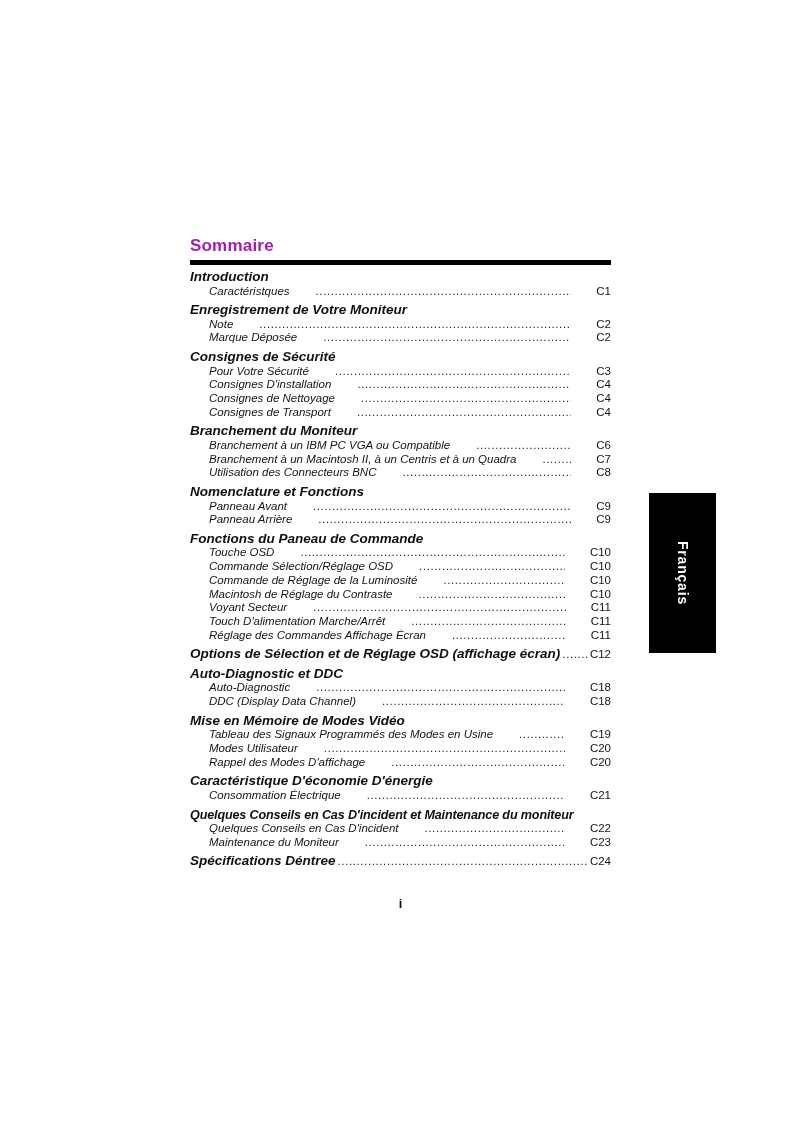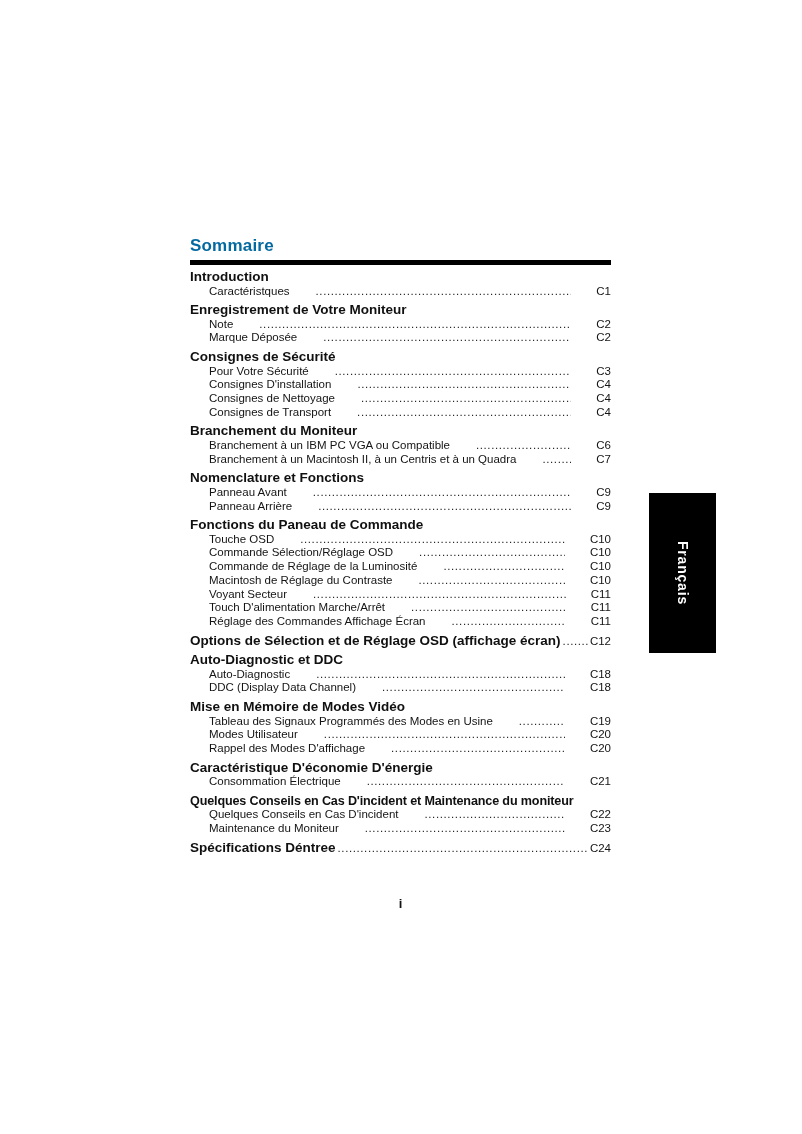--- a/index.html
+++ b/index.html
@@ -25,21 +25,21 @@
     left: 190px;
     top: 236px;
     width: 421px;
   }
   .doc-title {
     font-size: 17px;
     font-weight: bold;
     line-height: 20px;
     margin: 0 0 4px 0;
     letter-spacing: 0.2px;
-    color: #0369a1;
+    color: #a21caf;
   }
   .title-rule {
     height: 5px;
     background: #000000;
     margin-bottom: 3px;
   }
   .section {
     margin-top: 5px;
   }
   .trow {
@@ -61,20 +61,21 @@
     align-items: baseline;
     padding-left: 19px;
     font-size: 11.5px;
     line-height: 13.7px;
     font-weight: normal;
     white-space: nowrap;
     gap: 24px;
   }
   .stitle, .ilabel {
     flex: 0 0 auto;
+    font-style: italic;
   }
   .dots {
     flex: 1 1 auto;
     overflow: hidden;
     white-space: nowrap;
     min-width: 6px;
     margin: 0 1px 0 2px;
     font-size: 11.5px;
     font-weight: normal;
     letter-spacing: 0.6px;
@@ -184,20 +185,25 @@
           <div class="item-row">
             <span class="ilabel">Branchement à un IBM PC VGA ou Compatible</span>
             <span class="dots"></span>
             <span class="pagenum">C6</span>
           </div>
           <div class="item-row">
             <span class="ilabel">Branchement à un Macintosh II, à un Centris et à un Quadra</span>
             <span class="dots"></span>
             <span class="pagenum">C7</span>
           </div>
+          <div class="item-row">
+            <span class="ilabel">Utilisation des Connecteurs BNC</span>
+            <span class="dots"></span>
+            <span class="pagenum">C8</span>
+          </div>
         </div>
         <div class="section">
           <div class="trow">
             <span class="stitle">Nomenclature et Fonctions</span>
           </div>
           <div class="item-row">
             <span class="ilabel">Panneau Avant</span>
             <span class="dots"></span>
             <span class="pagenum">C9</span>
           </div>

